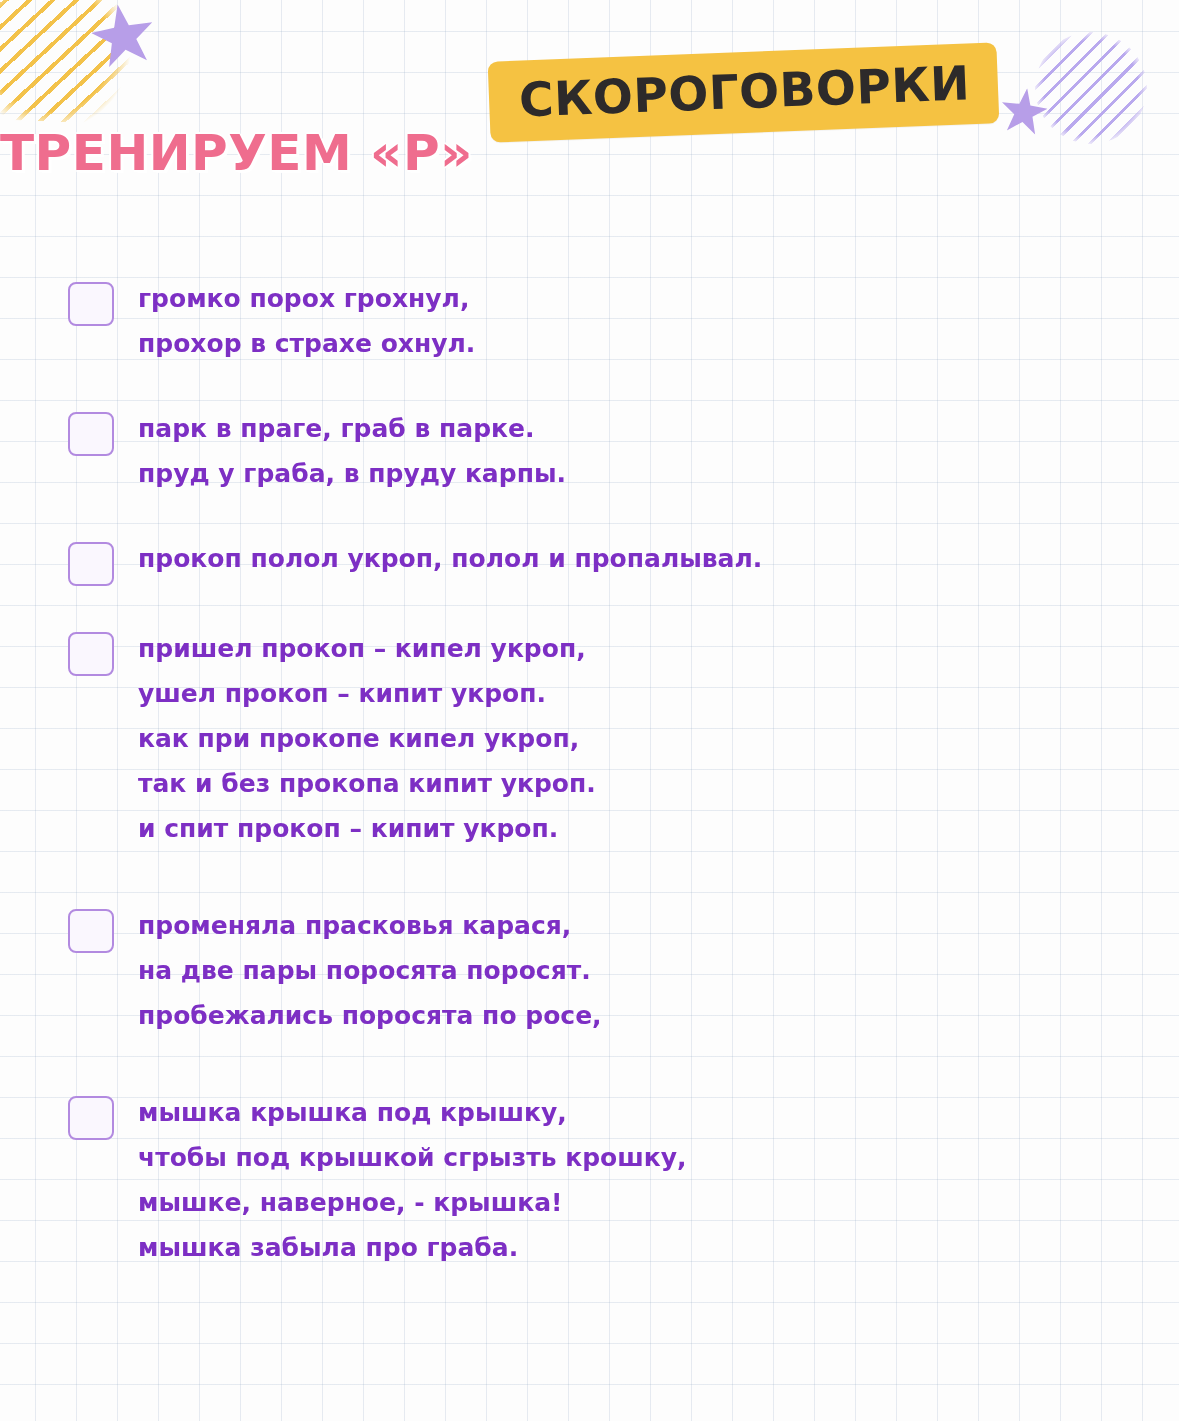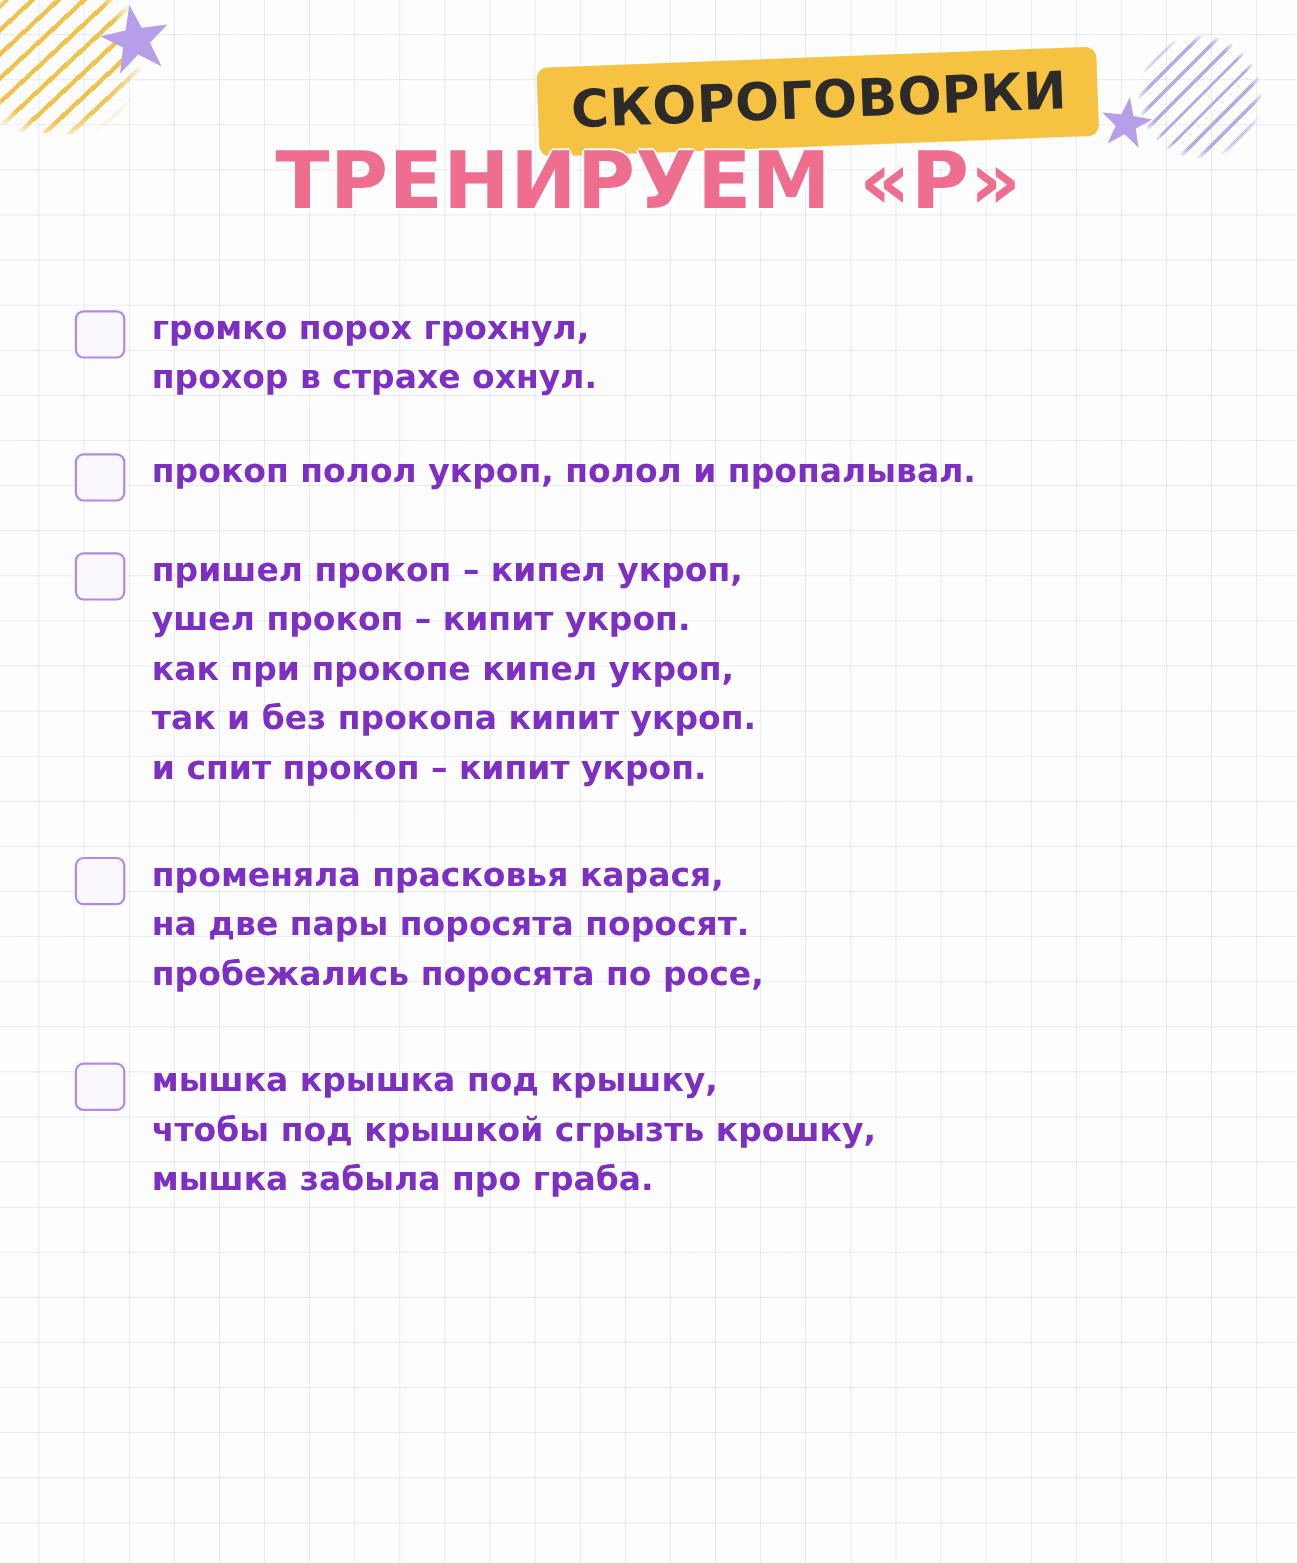--- a/index.html
+++ b/index.html
@@ -92,22 +92,21 @@
     letter-spacing: 0.5px;
     color: #2d2a2a;
     line-height: 1;
     white-space: nowrap;
   }
   .title {
     position: absolute;
     left: 0;
     right: 0;
     top: 128px;
-    text-align: center;
-    font-size: 72px;
+    font-size: 50px;
     font-weight: 700;
     letter-spacing: 0.5px;
     color: #ef6d8e;
     line-height: 1;
     text-shadow:
       2px 0 0 #ffffff, -2px 0 0 #ffffff,
       0 2px 0 #ffffff, 0 -2px 0 #ffffff,
       3px 3px 0 rgba(255,255,255,0.9);
     white-space: nowrap;
   }
@@ -132,21 +131,21 @@
     border: 2px solid #b28ae0;
     border-radius: 8px;
     background: #faf7fe;
     box-sizing: border-box;
   }
   .lines {
     flex: 1 1 auto;
     padding-top: 0;
   }
   .line {
-    font-size: 30px;
+    font-size: 25px;
     line-height: 45px;
     font-weight: 700;
     color: #7d2fc4;
     white-space: nowrap;
   }
 
   
   .item.gap-lg { margin-bottom: 52px; }
 </style>
 </head>
@@ -170,20 +169,27 @@
 
     <div class="item">
       <div class="checkbox"></div>
       <div class="lines">
         <div class="line">громко порох грохнул,</div>
         <div class="line">прохор в страхе охнул.</div>
       </div>
     </div>
 
 
+    <div class="item">
+      <div class="checkbox"></div>
+      <div class="lines">
+        <div class="line">парк в праге, граб в парке.</div>
+        <div class="line">пруд у граба, в пруду карпы.</div>
+      </div>
+    </div>
 
     <div class="item">
       <div class="checkbox"></div>
       <div class="lines">
         <div class="line">прокоп полол укроп, полол и пропалывал.</div>
       </div>
     </div>
 
     <div class="item gap-lg">
       <div class="checkbox"></div>
@@ -203,18 +209,19 @@
         <div class="line">на две пары поросята поросят.</div>
         <div class="line">пробежались поросята по росе,</div>
       </div>
     </div>
 
     <div class="item">
       <div class="checkbox"></div>
       <div class="lines">
         <div class="line">мышка крышка под крышку,</div>
         <div class="line">чтобы под крышкой сгрызть крошку,</div>
+        <div class="line">мышке, наверное, - крышка!</div>
         <div class="line">мышка забыла про граба.</div>
       </div>
     </div>
 
   </div>
 </div>
 
 </body></html>

